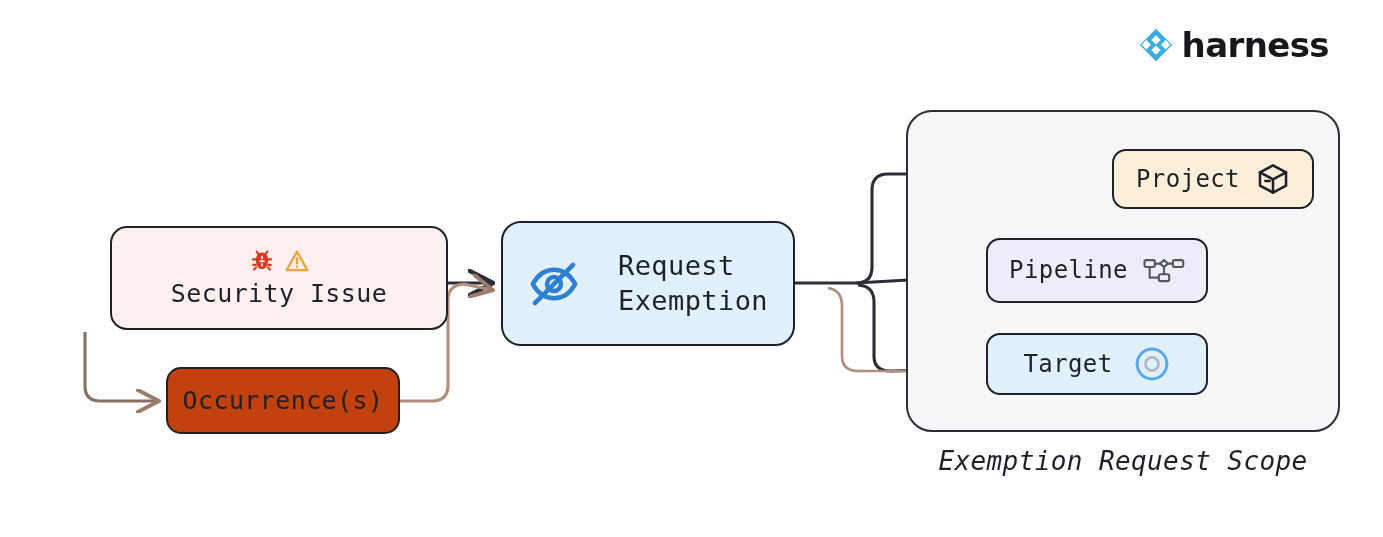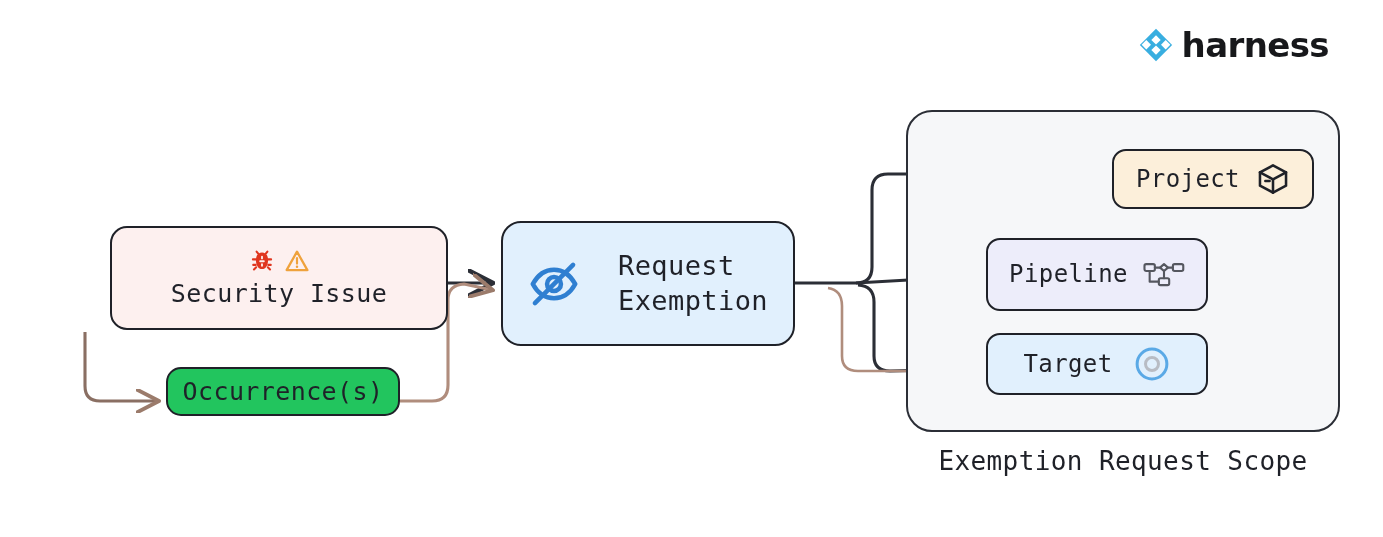--- a/index.html
+++ b/index.html
@@ -85,23 +85,23 @@
     justify-content: center;
     gap: 9px;
     height: 30px;
   }
 
   
   #node-occurrences {
     left: 166px;
     top: 367px;
     width: 234px;
-    height: 49px;
+    height: 67px;
     border-radius: 15px;
-    background: #22c55e;
+    background: #c2410c;
   }
   #node-occurrences .node-label {
     font-size: 25px;
     letter-spacing: 0.4px;
   }
 
   
   #node-request-exemption {
     left: 501px;
     top: 221px;
@@ -132,38 +132,39 @@
   }
   #scope-caption {
     position: absolute;
     left: 906px;
     top: 446px;
     width: 434px;
     text-align: center;
     font-size: 26px;
     letter-spacing: 0.4px;
     color: #1f2128;
+    font-style: italic;
   }
 
   
   #node-project {
     left: 1092px;
     top: 149px;
     width: 202px;
     height: 60px;
     border-radius: 14px;
     background: #fcefda;
     gap: 16px;
     margin-left: 20px;
   }
   #node-pipeline {
     left: 986px;
     top: 238px;
     width: 222px;
-    height: 73px;
+    height: 65px;
     border-radius: 14px;
     background: #ededfa;
     gap: 15px;
   }
   #node-target {
     left: 986px;
     top: 333px;
     width: 222px;
     height: 62px;
     border-radius: 14px;

